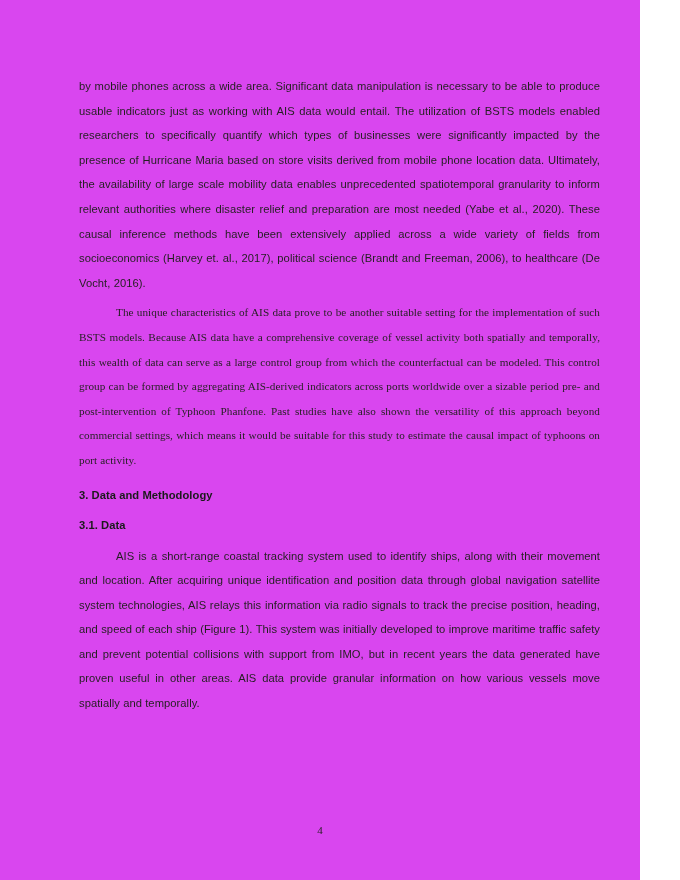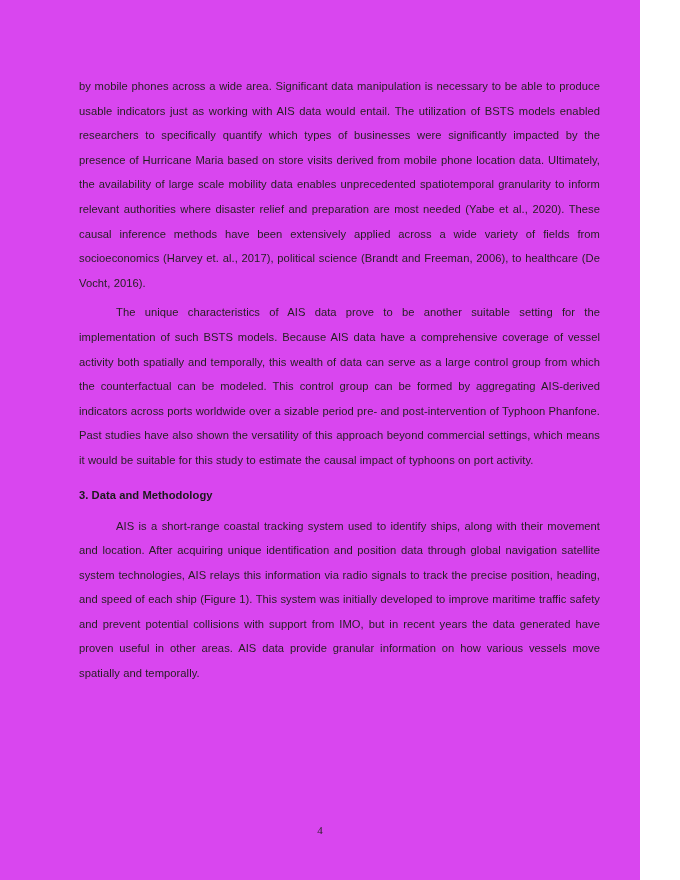--- a/index.html
+++ b/index.html
@@ -35,21 +35,21 @@
     letter-spacing: 0.05px;
     word-spacing: 0.1px;
   }
   .para.indent {
     text-indent: 37px;
   }
   .para.cont {
     text-indent: 0;
   }
   .gap-after-p1 { margin-bottom: 5px; }
-  .gap-after-p2 { margin-bottom: 7px; }
+  .gap-after-p2 { margin-bottom: 7px; font-family: Liberation Serif, serif; }
   .heading {
     font-size: 11.2px;
     line-height: 30px;
     font-weight: bold;
     color: #1a1a1a;
     margin: 0;
     text-align: left;
     letter-spacing: 0.05px;
   }
   .heading.first { margin-top: 0px; }
@@ -71,20 +71,21 @@
 <div class="page">
 
   <div class="content">
 
     <p class="para cont gap-after-p1">by mobile phones across a wide area. Significant data manipulation is necessary to be able to produce usable indicators just as working with AIS data would entail. The utilization of BSTS models enabled researchers to specifically quantify which types of businesses were significantly impacted by the presence of Hurricane Maria based on store visits derived from mobile phone location data. Ultimately, the availability of large scale mobility data enables unprecedented spatiotemporal granularity to inform relevant authorities where disaster relief and preparation are most needed (Yabe et al., 2020). These causal inference methods have been extensively applied across a wide variety of fields from socioeconomics (Harvey et. al., 2017), political science (Brandt and Freeman, 2006), to healthcare (De Vocht, 2016).</p>
 
     <p class="para indent gap-after-p2">The unique characteristics of AIS data prove to be another suitable setting for the implementation of such BSTS models. Because AIS data have a comprehensive coverage of vessel activity both spatially and temporally, this wealth of data can serve as a large control group from which the counterfactual can be modeled. This control group can be formed by aggregating AIS-derived indicators across ports worldwide over a sizable period pre- and post-intervention of Typhoon Phanfone. Past studies have also shown the versatility of this approach beyond commercial settings, which means it would be suitable for this study to estimate the causal impact of typhoons on port activity.</p>
 
     <h2 class="heading first">3. Data and Methodology</h2>
 
+    <h3 class="heading">3.1. Data</h3>
 
 
     <div class="gap-before-lastpara"></div>
 
     <p class="para indent">AIS is a short-range coastal tracking system used to identify ships, along with their movement and location. After acquiring unique identification and position data through global navigation satellite system technologies, AIS relays this information via radio signals to track the precise position, heading, and speed of each ship (Figure 1). This system was initially developed to improve maritime traffic safety and prevent potential collisions with support from IMO, but in recent years the data generated have proven useful in other areas. AIS data provide granular information on how various vessels move spatially and temporally.</p>
 
   </div>
 
   <div class="page-number">4</div>
 

